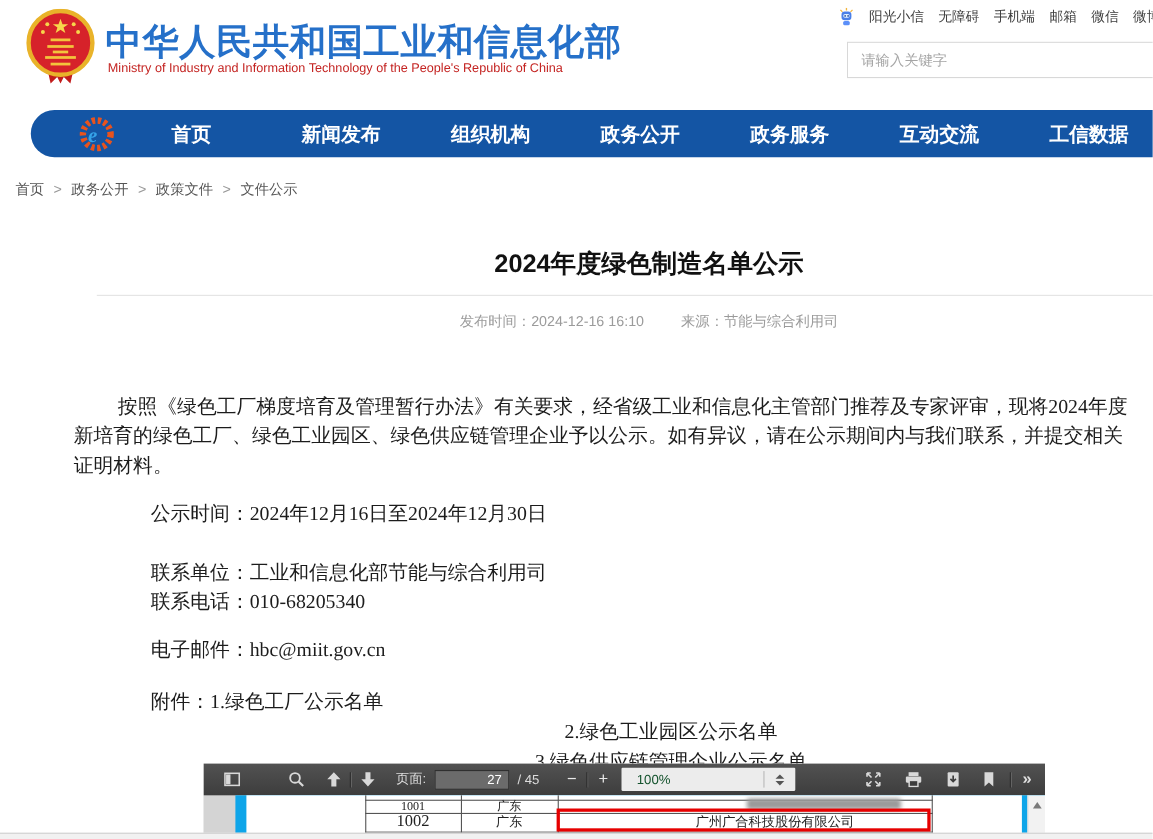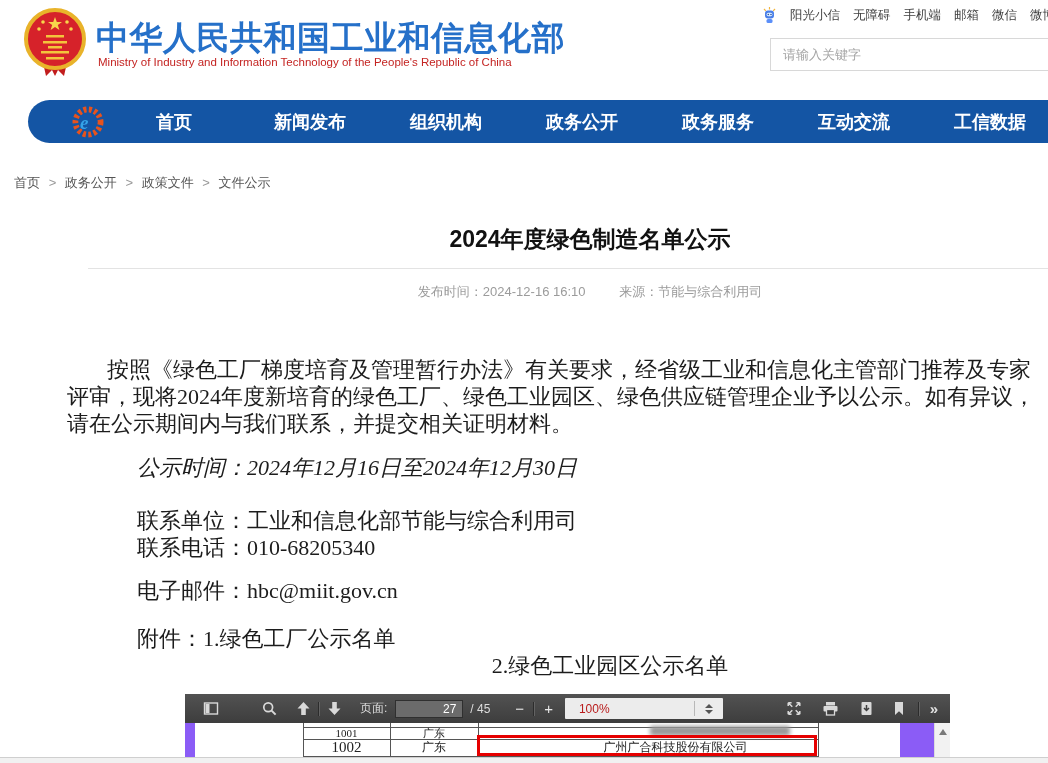--- a/index.html
+++ b/index.html
@@ -17,58 +17,58 @@
   .search-box{position:absolute;left:770px;top:38px;width:292px;height:33px;border:1px solid #d8d8d8;background:#fff;box-sizing:border-box;}
   .search-box input{width:100%;height:100%;border:0;outline:none;padding:0 12px;font-size:13px;color:#333;box-sizing:border-box;font-family:"Liberation Sans",sans-serif;}
   .search-box input::placeholder{color:#a5a5a5;}
 
   
   .navbar{position:absolute;left:28px;top:100px;width:1030px;height:43px;background:#1455a4;border-radius:24px 0 0 24px;display:flex;align-items:center;}
   .nav-logo{margin-left:42px;width:36px;height:36px;flex:0 0 auto;}
   .nav-item{flex:1;text-align:center;color:#fff;font-size:18px;font-weight:600;cursor:pointer;white-space:nowrap;}
 
   
-  .breadcrumb{position:absolute;left:14px;top:174px;font-size:13px;color:#555;text-align:center;}
+  .breadcrumb{position:absolute;left:14px;top:163px;font-size:13px;color:#555;text-align:center;}
   .breadcrumb .sep{color:#999;margin:0 5px;}
   .breadcrumb .bc{cursor:pointer;}
 
   
   .article-title{position:absolute;left:88px;top:224px;width:1004px;text-align:center;font-size:23px;font-weight:bold;color:#111;}
   .article-divider{position:absolute;left:88px;top:268px;width:1004px;height:1px;background:#e3e3e3;}
   .article-meta{position:absolute;left:88px;top:283px;width:1004px;text-align:center;font-size:13px;color:#9b9b9b;}
   .article-meta span{margin:0 15px;}
-  .article-body{position:absolute;left:67px;top:356px;width:968px;font-family:"Liberation Serif",serif;font-size:22px;color:#1c1c1c;line-height:27px;}
+  .article-body{position:absolute;left:67px;top:356px;width:968px;font-family:"Liberation Serif",serif;font-size:18px;color:#1c1c1c;line-height:27px;}
   .article-body p{margin:0;}
   .p-intro{text-indent:40px;margin-bottom:17px !important;}
   .p-ind{text-indent:70px;}
-  .p-period{margin-bottom:26px !important;font-style:italic;}
+  .p-period{margin-bottom:26px !important;}
   .p-phone{margin-bottom:16px !important;}
   .p-email{margin-bottom:21px !important;}
   .att-item{padding-left:118px;cursor:pointer;text-align:center;}
 
   
   .pdf{position:absolute;left:185px;top:694px;width:765px;height:69px;background:#d4d4d4;overflow:hidden;}
   .pdf-toolbar{height:29px;background:linear-gradient(#525252,#3d3d3d);display:flex;align-items:center;color:#e8e8e8;font-size:12px;}
   .tb-btn{display:inline-flex;align-items:center;justify-content:center;cursor:pointer;flex:0 0 auto;}
   .tb-sep{width:1px;height:14px;background:#2c2c2c;border-right:1px solid #636363;flex:0 0 auto;}
   .pg-label{margin-left:18px;color:#ddd;flex:0 0 auto;}
   .pg-input{margin-left:8px;width:68px;height:18px;background:#6b6b6b;border:1px solid #2f2f2f;color:#fff;font-size:12px;text-align:right;padding:0 6px;box-sizing:border-box;flex:0 0 auto;font-family:"Liberation Sans",sans-serif;}
   .pg-total{margin-left:7px;color:#ddd;flex:0 0 auto;}
   .zoom-minus{margin-left:25px;font-size:15px;color:#e8e8e8;}
   .zoom-plus{margin-left:9px;font-size:15px;color:#e8e8e8;}
-  .zoom-select{margin-left:12px;width:158px;height:21px;background:#ececec;color:#b91c1c;display:flex;align-items:center;cursor:pointer;flex:0 0 auto;border-radius:1px;}
+  .zoom-select{margin-left:12px;width:158px;height:21px;background:#ececec;color:#14532d;display:flex;align-items:center;cursor:pointer;flex:0 0 auto;border-radius:1px;}
   .zoom-select .zv{padding-left:14px;flex:1;}
   .zoom-select .zsep{width:1px;height:15px;background:#b8b8b8;}
   .zoom-spinner{width:28px;display:flex;flex-direction:column;align-items:center;gap:2px;}
   .tri-up{width:0;height:0;border-left:4px solid transparent;border-right:4px solid transparent;border-bottom:4px solid #555;}
   .tri-down{width:0;height:0;border-left:4px solid transparent;border-right:4px solid transparent;border-top:4px solid #555;}
   .tb-right{margin-left:auto;display:flex;align-items:center;}
   .more-btn{font-size:15px;color:#e0e0e0;margin:0 12px 0 10px;font-weight:bold;}
 
-  .pdf-content{position:relative;height:36px;background:#8b5cf6;}
+  .pdf-content{position:relative;height:36px;background:#0ea5e9;margin-left:29px;}
   .pdf-page{position:absolute;left:10px;top:0;width:705px;height:40px;background:#fff;}
   .vl{position:absolute;top:0;width:1px;height:35px;background:#555;}
   .hl{position:absolute;left:108px;width:516px;height:1px;background:#555;}
   .pcell{position:absolute;font-family:"Liberation Serif",serif;color:#222;text-align:center;}
   .blob{position:absolute;left:455px;top:3px;width:140px;height:10px;background:#9a9a9a;filter:blur(2px);border-radius:2px;}
   .red-box{position:absolute;left:282px;top:12px;width:334px;height:15px;border:3px solid #e60000;z-index:3;}
   .pdf-scroll{position:absolute;right:0;top:0;width:15px;height:40px;background:#f2f2f2;border-left:1px solid #dcdcdc;cursor:pointer;}
   .scroll-up{width:0;height:0;margin:6px auto 0;border-left:4px solid transparent;border-right:4px solid transparent;border-bottom:6px solid #7a7a7a;}
 
   .bottom-strip{position:absolute;left:0;top:757px;width:1048px;height:6px;background:#f1f1f1;border-top:1px solid #cfcfcf;z-index:6;}
@@ -155,20 +155,21 @@
   </div>
 
   <div class="article-body">
     <p class="p-intro">按照《绿色工厂梯度培育及管理暂行办法》有关要求，经省级工业和信息化主管部门推荐及专家评审，现将2024年度新培育的绿色工厂、绿色工业园区、绿色供应链管理企业予以公示。如有异议，请在公示期间内与我们联系，并提交相关证明材料。</p>
     <p class="p-ind p-period">公示时间：2024年12月16日至2024年12月30日</p>
     <p class="p-ind">联系单位：工业和信息化部节能与综合利用司</p>
     <p class="p-ind p-phone">联系电话：010-68205340</p>
     <p class="p-ind p-email">电子邮件：hbc@miit.gov.cn</p>
     <p class="p-ind"><span>附件：</span><span class="att-link">1.绿色工厂公示名单</span></p>
     <p class="att-item">2.绿色工业园区公示名单</p>
+    <p class="att-item">3.绿色供应链管理企业公示名单</p>
   </div>
 
   <div class="pdf">
     <div class="pdf-toolbar">
 
       <span class="tb-btn" style="margin-left:18px;">
         <svg class="icon-svg" width="16" height="15" viewBox="0 0 16 15">
           <rect x="1.5" y="2" width="13" height="11" fill="none" stroke="#d9d9d9" stroke-width="1.4"></rect>
           <rect x="2.5" y="3" width="4" height="9" fill="#d9d9d9"></rect>
         </svg>

